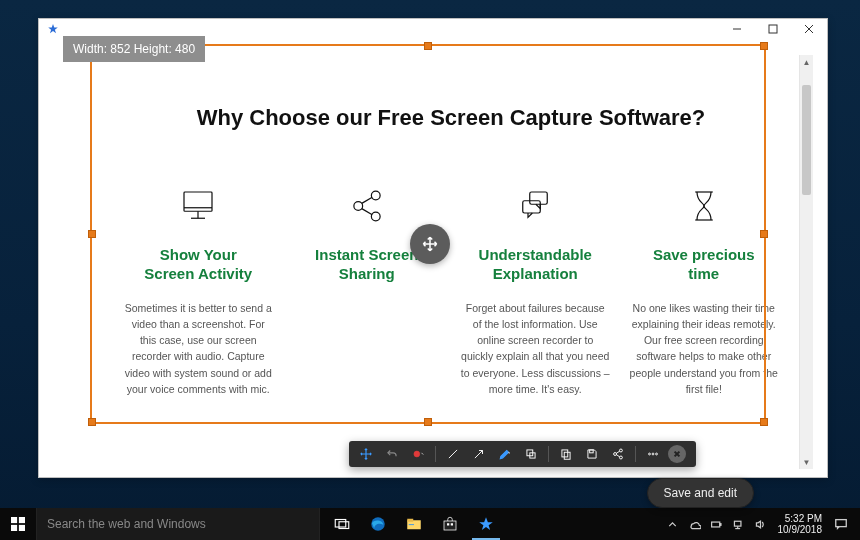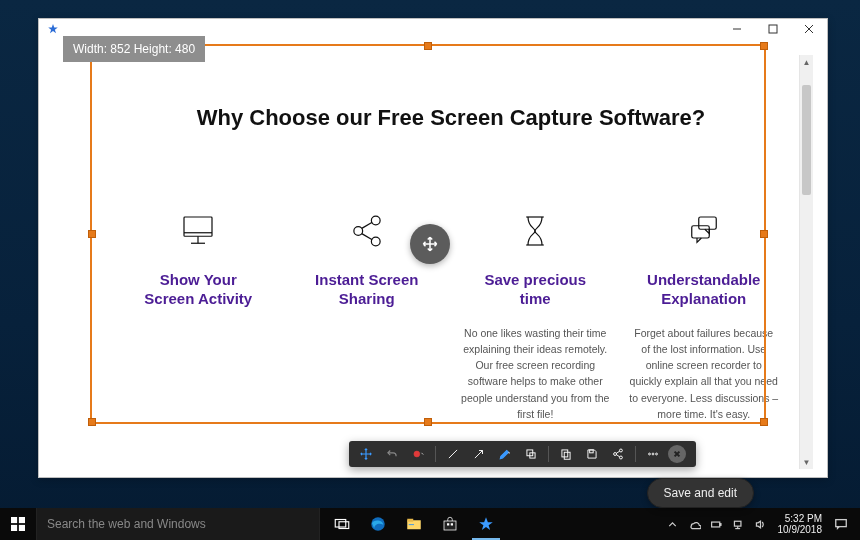--- a/index.html
+++ b/index.html
@@ -50,26 +50,26 @@
 .content {
   position:absolute; left:50px; top:36px; right:14px; bottom:8px;
   background:#fff; overflow:hidden;
 }
 .scrollbar { position:absolute; right:0; top:0; bottom:0; width:14px; background:#f0f0f0; border-left:1px solid #e5e5e5;}
 .scrollbar-thumb{ position:absolute; left:2px; right:2px; top:30px; height:110px; background:#c7c7c7; border-radius:2px;}
 .scrollbar-arrow{ position:absolute; left:0; right:0; height:14px; display:flex;align-items:center;justify-content:center;color:#666;font-size:8px;}
 .sa-top{top:0}.sa-bot{bottom:0}
 
 .page-inner{ padding: 50px 34px 20px 34px; }
-.headline{ text-align:center; font-size:22px; font-weight:700; color:#111; margin-bottom:78px;}
+.headline{ text-align:center; font-size:22px; font-weight:700; color:#111; margin-bottom:53px;}
 .features{ display:flex; gap:18px; justify-content:space-between; }
 .feat{ flex:1; text-align:center; }
 .feat-icon{ height:44px; display:flex; align-items:center; justify-content:center; margin-bottom:18px; }
 .feat-icon svg{ width:42px; height:42px; stroke:#111; stroke-width:1.4; fill:none; }
-.feat-title{ font-size:15px; font-weight:700; color:#4c1d95; line-height:1.25; margin-bottom:16px; white-space:pre-line;}
+.feat-title{ font-size:15px; font-weight:700; color:#15803d; line-height:1.25; margin-bottom:16px; white-space:pre-line;}
 .feat-desc{ font-size:10.5px; color:#555; line-height:1.55; }
 
 .move-badge{
   position:absolute; left:410px; top:224px; width:40px; height:40px;
   background:#5c5c5c; border-radius:50%;
   display:flex; align-items:center; justify-content:center;
   z-index:25; box-shadow:0 2px 6px rgba(0,0,0,.3);
 }
 .move-badge svg{ width:18px; height:18px; stroke:#fff; fill:none; stroke-width:2;}
 
@@ -154,59 +154,60 @@
           <div class="feat-icon">
               <svg viewBox="0 0 48 48">
                 <rect x="8" y="8" width="32" height="22" rx="1"></rect>
                 <line x1="8" y1="26" x2="40" y2="26"></line>
                 <line x1="24" y1="30" x2="24" y2="38"></line>
                 <line x1="16" y1="38" x2="32" y2="38"></line>
               </svg>
             </div>
           <div class="feat-title">Show Your
 Screen Activity</div>
+          <div class="feat-desc">Sometimes it is better to send a video than a screenshot. For this case, use our screen recorder with audio. Capture video with system sound or add your voice comments with mic.</div>
         </div>
         <div class="feat">
           <div class="feat-icon">
               <svg viewBox="0 0 48 48">
                 <circle cx="34" cy="12" r="5"></circle>
                 <circle cx="14" cy="24" r="5"></circle>
                 <circle cx="34" cy="36" r="5"></circle>
                 <line x1="18" y1="21" x2="30" y2="14"></line>
                 <line x1="18" y1="27" x2="30" y2="34"></line>
               </svg>
             </div>
           <div class="feat-title">Instant Screen
 Sharing</div>
         </div>
         <div class="feat">
           <div class="feat-icon">
               <svg viewBox="0 0 48 48">
+                <rect x="18" y="8" width="20" height="14" rx="2"></rect>
+                <path d="M30 22 l0 5 l-5 -5"></path>
+                <rect x="10" y="18" width="20" height="14" rx="2"></rect>
+                <path d="M16 32 l0 5 l5 -5"></path>
+              </svg>
+            </div>
+          <div class="feat-title">Understandable
+Explanation</div>
+          <div class="feat-desc">Forget about failures because of the lost information. Use online screen recorder to quickly explain all that you need to everyone. Less discussions – more time. It's easy.</div>
+        </div>
+        <div class="feat">
+          <div class="feat-icon">
+              <svg viewBox="0 0 48 48">
                 <line x1="14" y1="8" x2="34" y2="8"></line>
                 <line x1="14" y1="40" x2="34" y2="40"></line>
                 <path d="M16 8 C16 20 24 20 24 24 C24 28 16 28 16 40"></path>
                 <path d="M32 8 C32 20 24 20 24 24 C24 28 32 28 32 40"></path>
               </svg>
             </div>
           <div class="feat-title">Save precious
 time</div>
           <div class="feat-desc">No one likes wasting their time explaining their ideas remotely. Our free screen recording software helps to make other people understand you from the first file!</div>
-        </div>
-        <div class="feat">
-          <div class="feat-icon">
-              <svg viewBox="0 0 48 48">
-                <rect x="18" y="8" width="20" height="14" rx="2"></rect>
-                <path d="M30 22 l0 5 l-5 -5"></path>
-                <rect x="10" y="18" width="20" height="14" rx="2"></rect>
-                <path d="M16 32 l0 5 l5 -5"></path>
-              </svg>
-            </div>
-          <div class="feat-title">Understandable
-Explanation</div>
-          <div class="feat-desc">Forget about failures because of the lost information. Use online screen recorder to quickly explain all that you need to everyone. Less discussions – more time. It's easy.</div>
         </div>
       </div>
     </div>
     <div class="scrollbar">
       <div class="scrollbar-arrow sa-top">▲</div>
       <div class="scrollbar-thumb"></div>
       <div class="scrollbar-arrow sa-bot">▼</div>
     </div>
   </div>
 </div>

